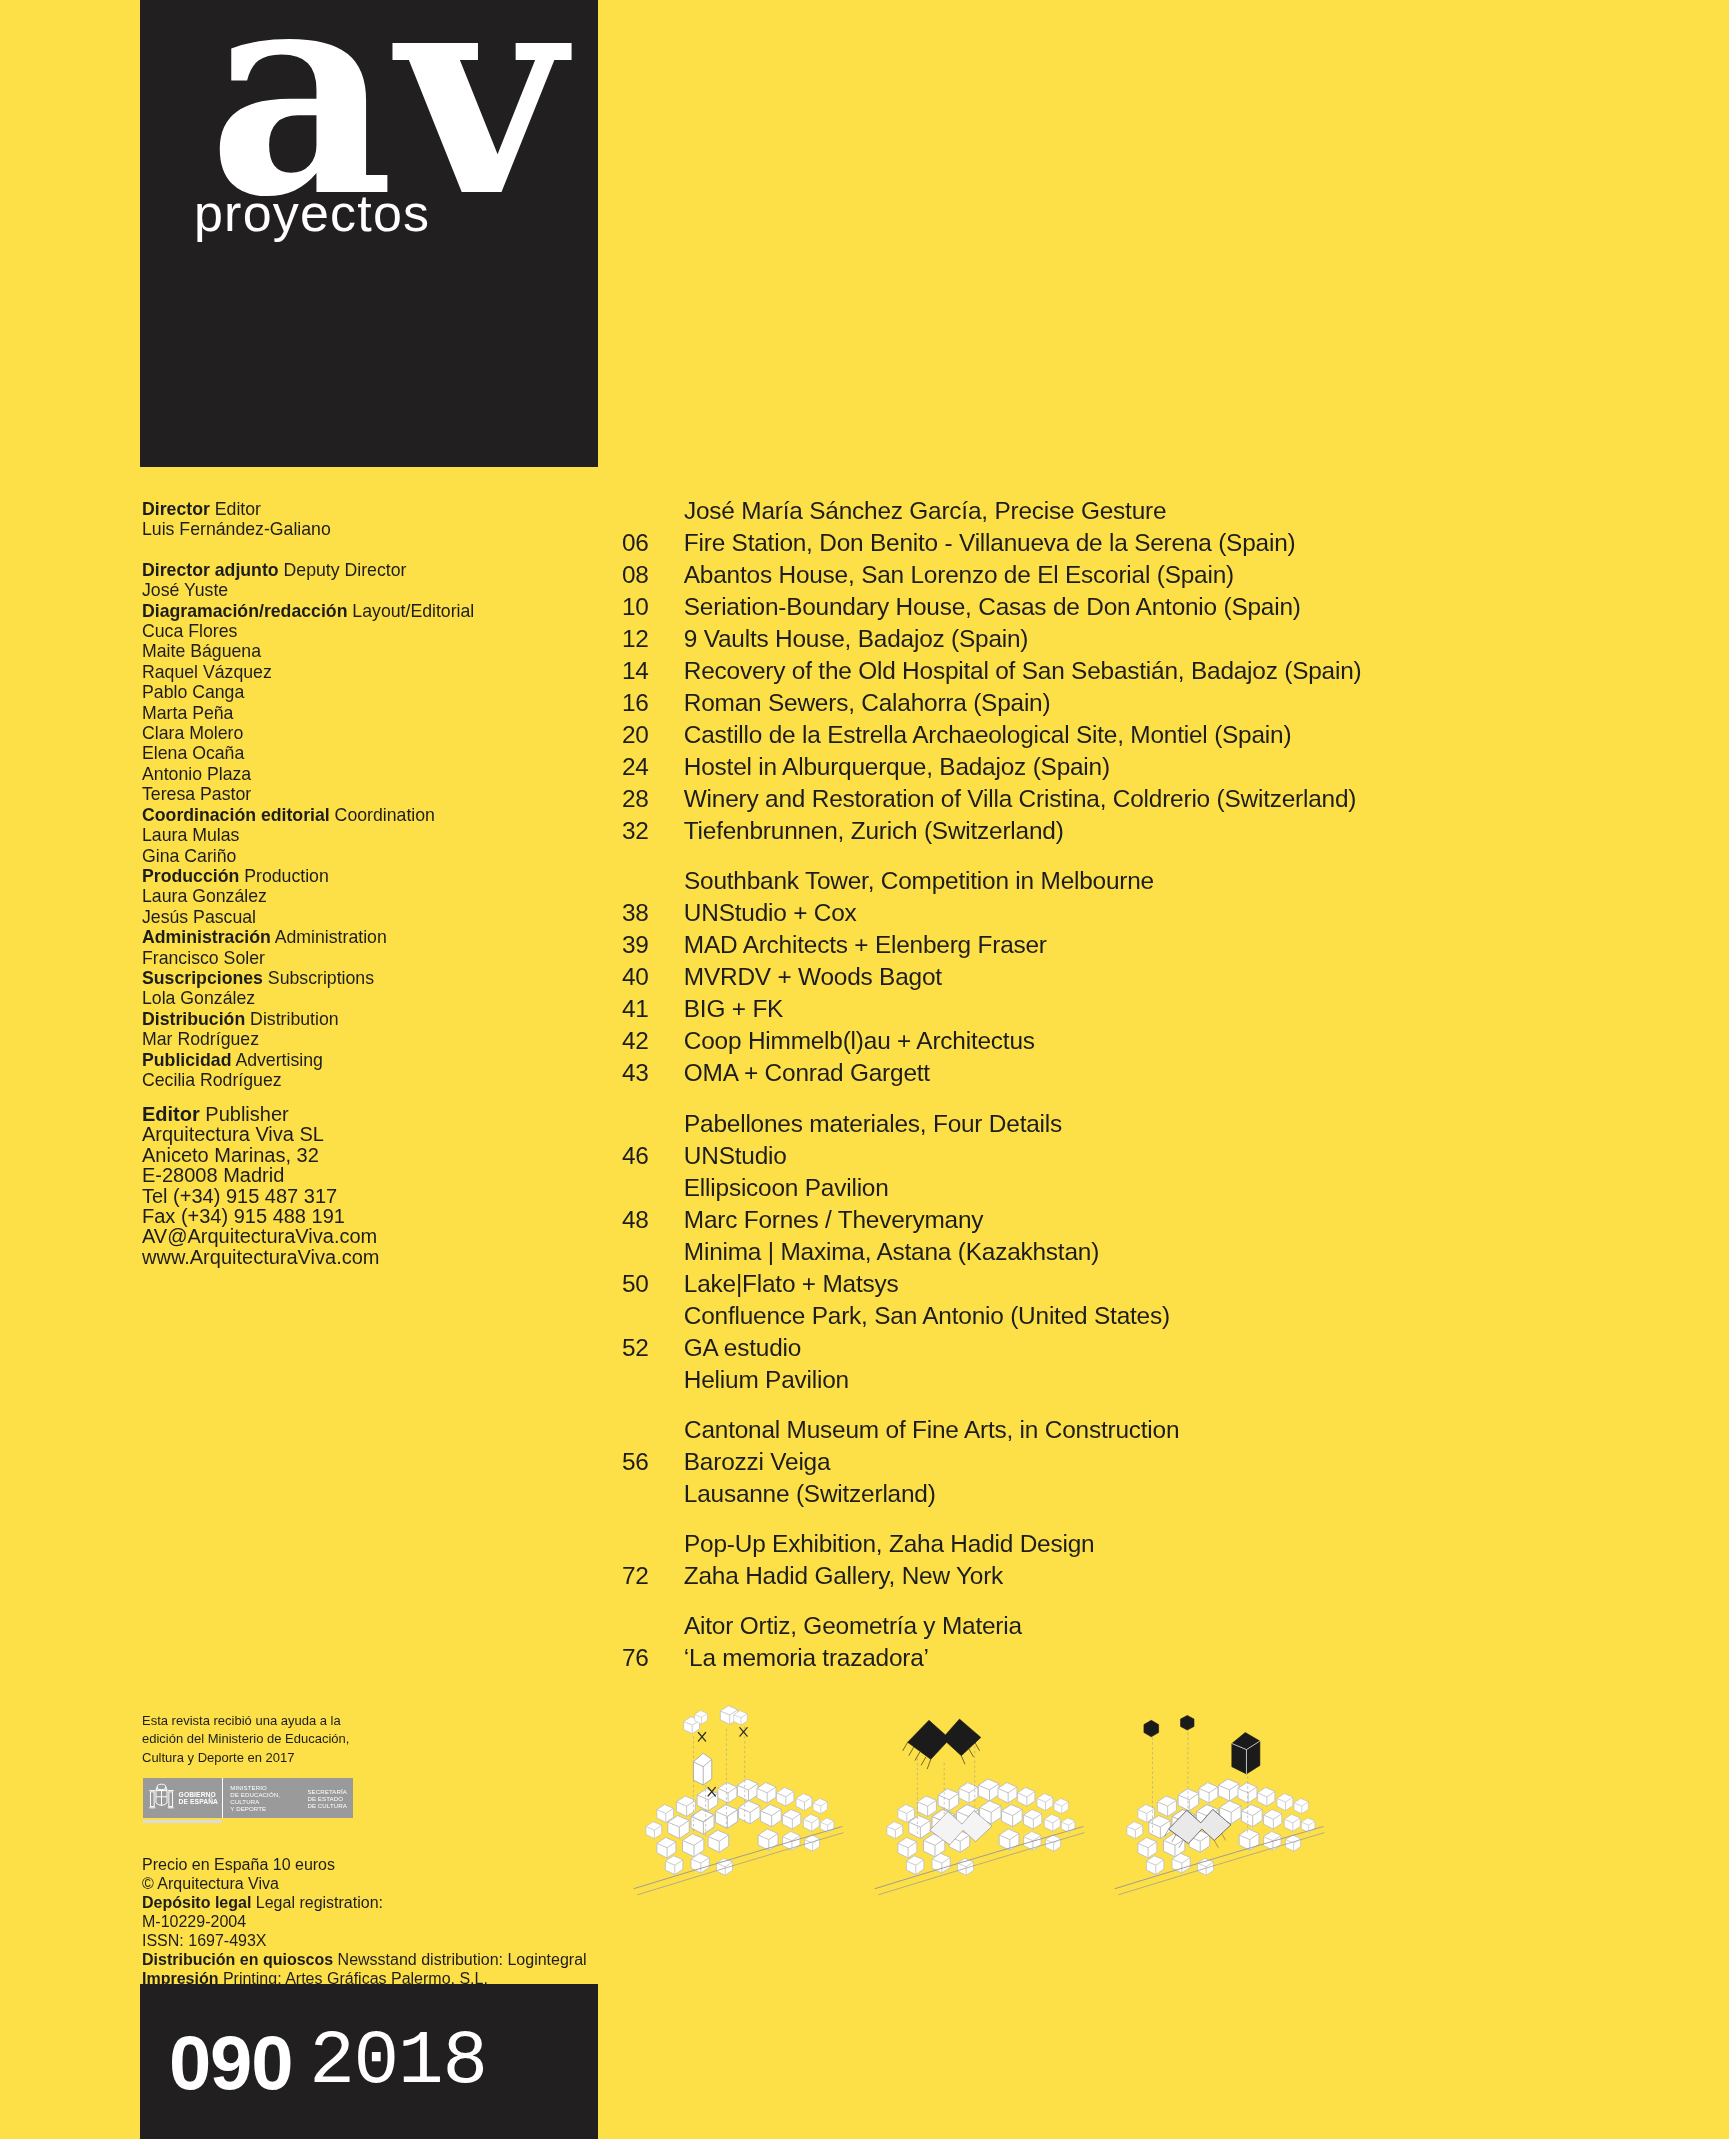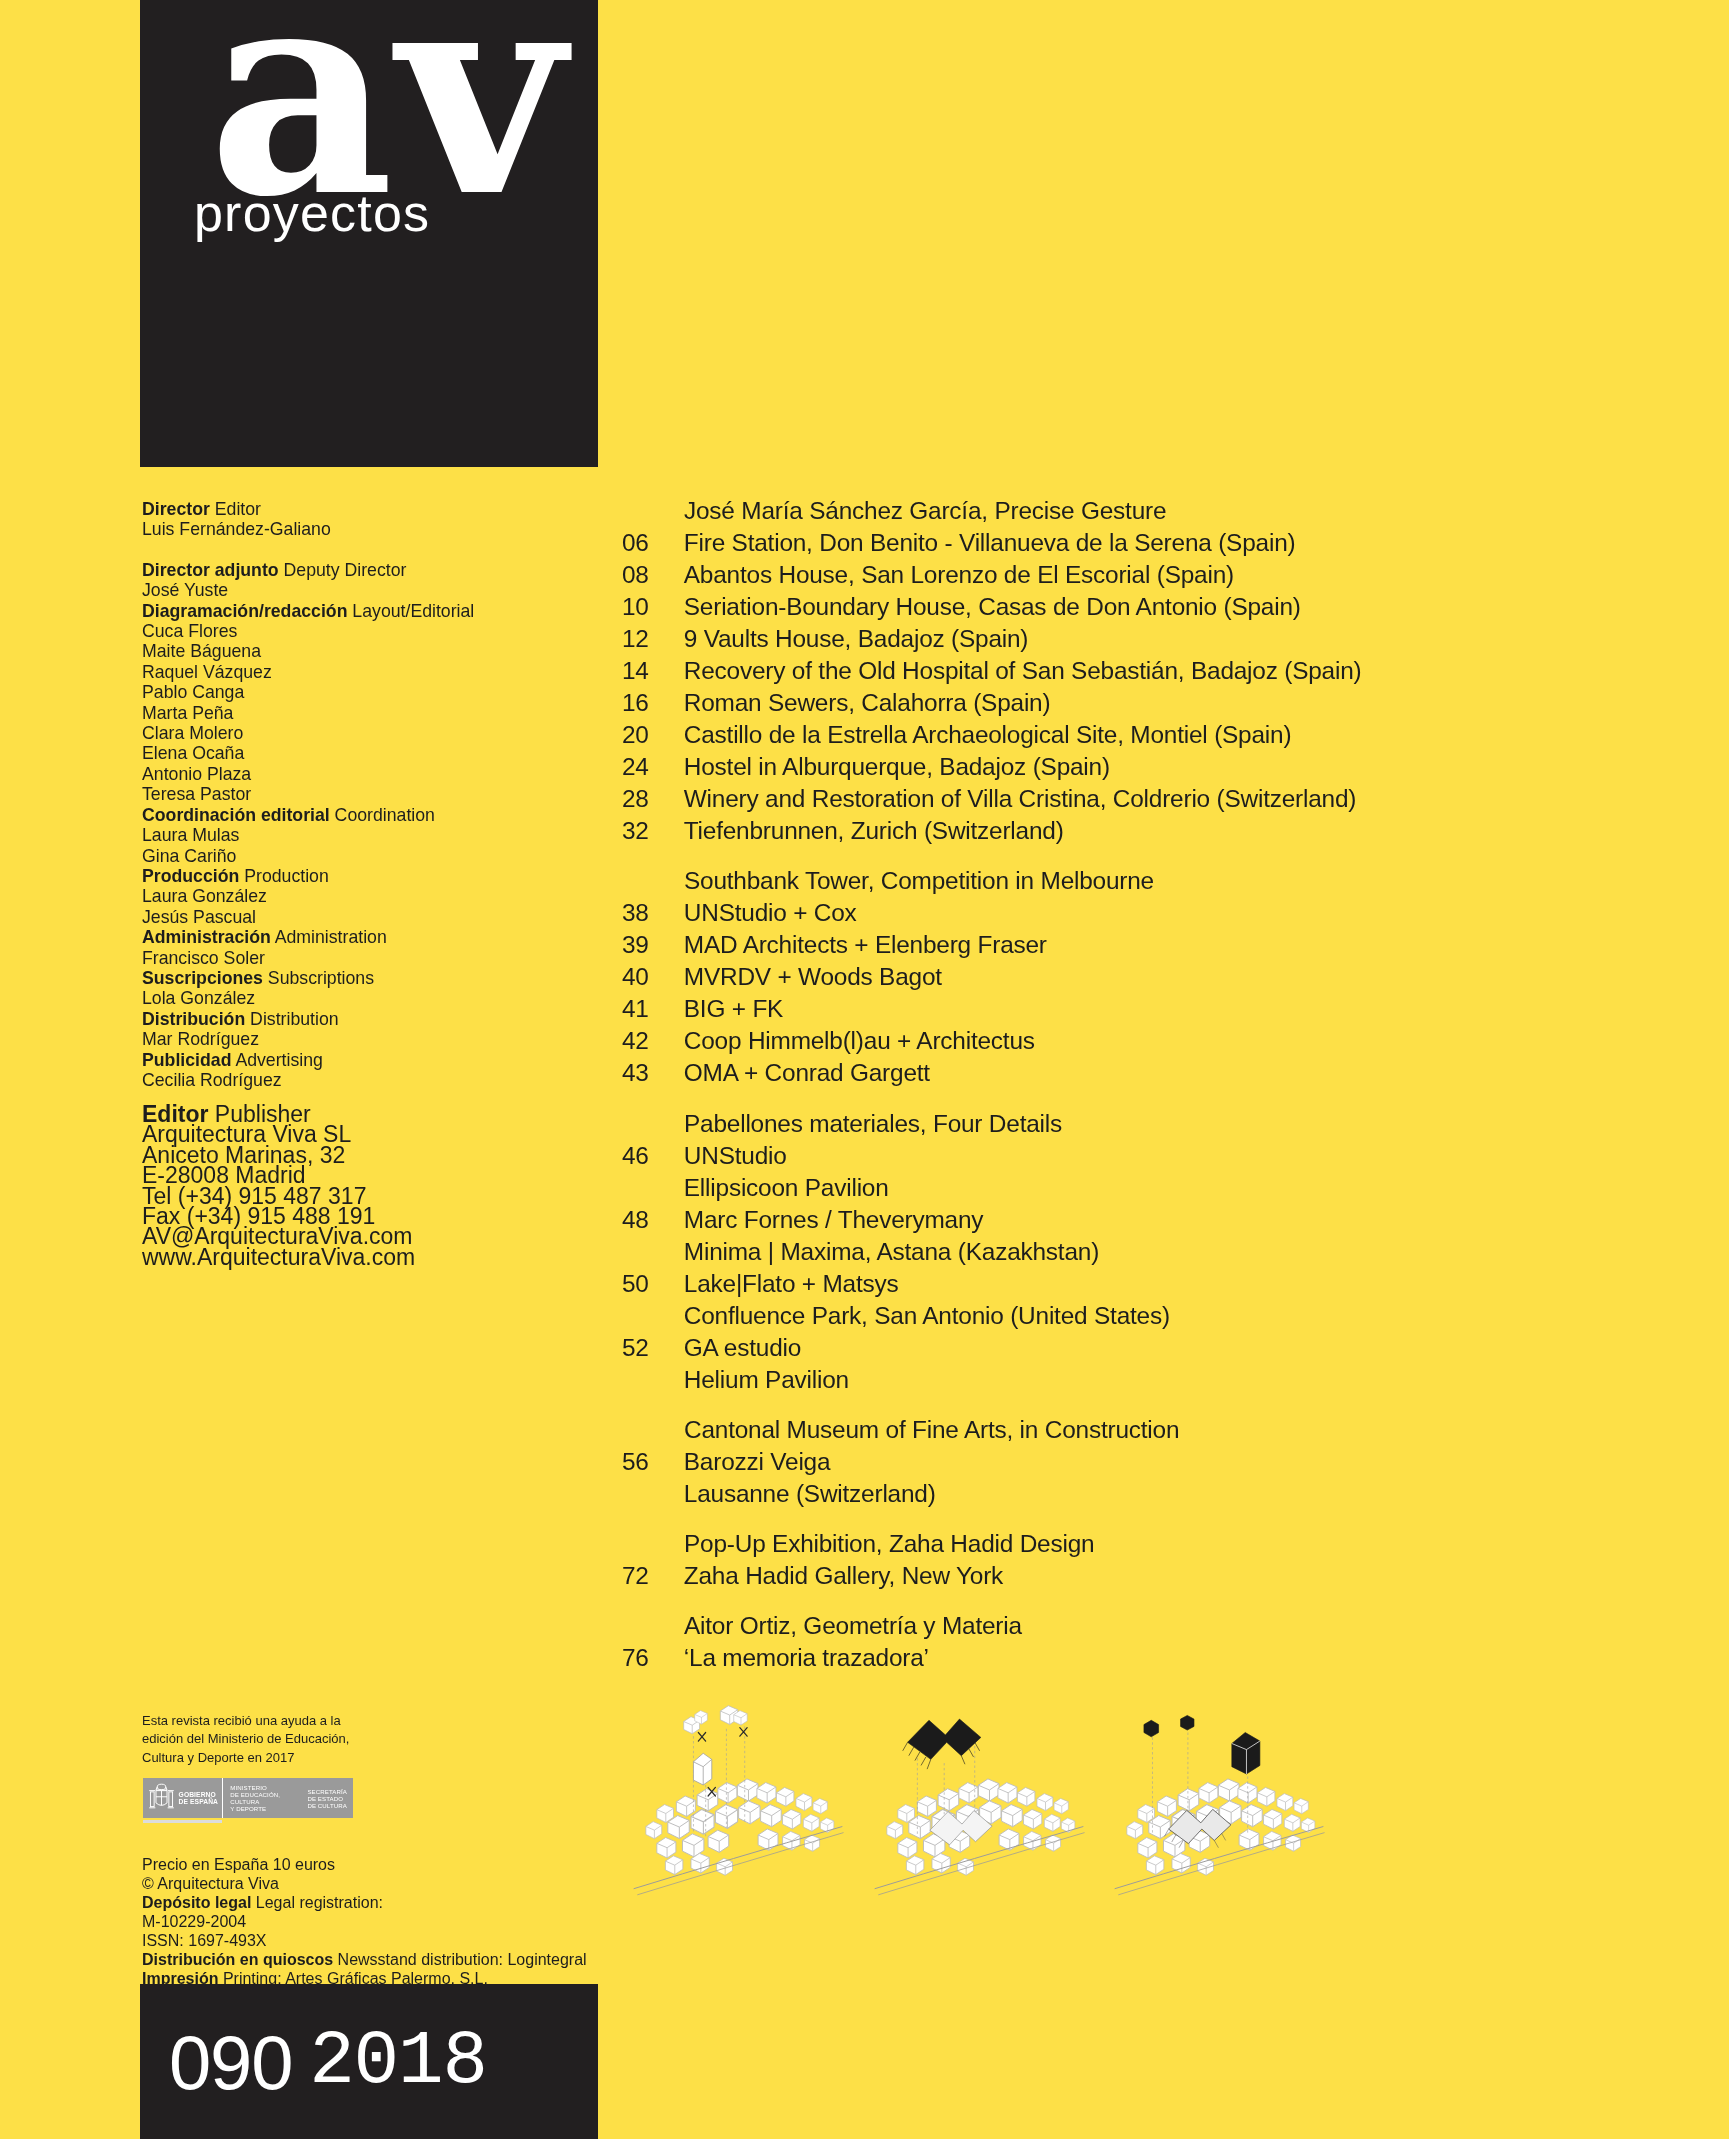--- a/index.html
+++ b/index.html
@@ -19,41 +19,41 @@
     font-size:287px;line-height:1;letter-spacing:3.7px;
   }
   .logo-word{
     position:absolute;left:54px;top:187px;
     font-size:52px;line-height:1;letter-spacing:1.2px;
   }
   
   .credits{position:absolute;left:142px;top:499px;width:476px;font-size:17.7px;line-height:20.4px;}
   .cl b{font-weight:bold;}
   .gap{height:20px;}
-  .publisher{position:absolute;left:142px;top:1104px;width:476px;font-size:23px;line-height:20.4px;}
+  .publisher{position:absolute;left:142px;top:1104px;width:476px;font-size:20px;line-height:20.4px;}
   .support-note{position:absolute;left:142px;top:1712px;width:342px;font-size:13px;line-height:18.3px;}
   
   .gov-strip{
     position:absolute;left:143px;top:1778px;width:210px;height:40px;
     background:#9a9a9a;color:#ffffff;display:flex;align-items:stretch;
   }
   .gov-seg1{width:79px;display:flex;align-items:center;border-right:1.2px solid #ffffff;}
   .gov-crest{margin:2.4px 3.7px 2.4px 4.9px;flex:0 0 auto;}
   .gov-seg1-text{font-size:6.7px;font-weight:bold;line-height:7.3px;letter-spacing:0.1px;}
   .gov-seg2{flex:1;display:flex;align-items:center;justify-content:space-between;padding:0 6.1px 0 7.3px;}
   .gov-mini{font-size:6.1px;line-height:7px;letter-spacing:0.1px;}
   .gov-underline{position:absolute;left:143px;top:1820px;width:79px;height:3.1px;background:#dcdcdc;}
   .legal{position:absolute;left:142px;top:1823px;width:482px;font-size:16px;line-height:19px;margin-top:32px;}
   
   .issue-box{
     position:absolute;left:140px;top:1984px;width:458px;height:156px;
     background:#221f20;color:#ffffff;display:flex;align-items:center;
     padding-left:29px;box-sizing:border-box;
   }
-  .issue-box .num{font-weight:normal;font-size:76px;letter-spacing:-1.2px;}
+  .issue-box .num{font-weight:bold;font-size:76px;letter-spacing:-1.2px;}
   .issue-box .year{font-weight:normal;font-size:76px;letter-spacing:-1.2px;margin-left:17px;font-family:Liberation Mono, monospace;}
   
   .toc{position:absolute;left:622px;top:495px;width:854px;}
   .toc .heading{padding-left:62px;font-size:24.4px;line-height:32px;letter-spacing:-0.2px;}
   .toc .heading b{font-weight:normal;}
   .toc .section{margin-top:18.3px;}
   .toc .section:first-child{margin-top:0;}
   .entry{display:flex;font-size:24.4px;line-height:32px;letter-spacing:-0.2px;}
   .entry .num{flex:0 0 52px;text-align:left;}
   .entry .txt{padding-left:9.8px;}

